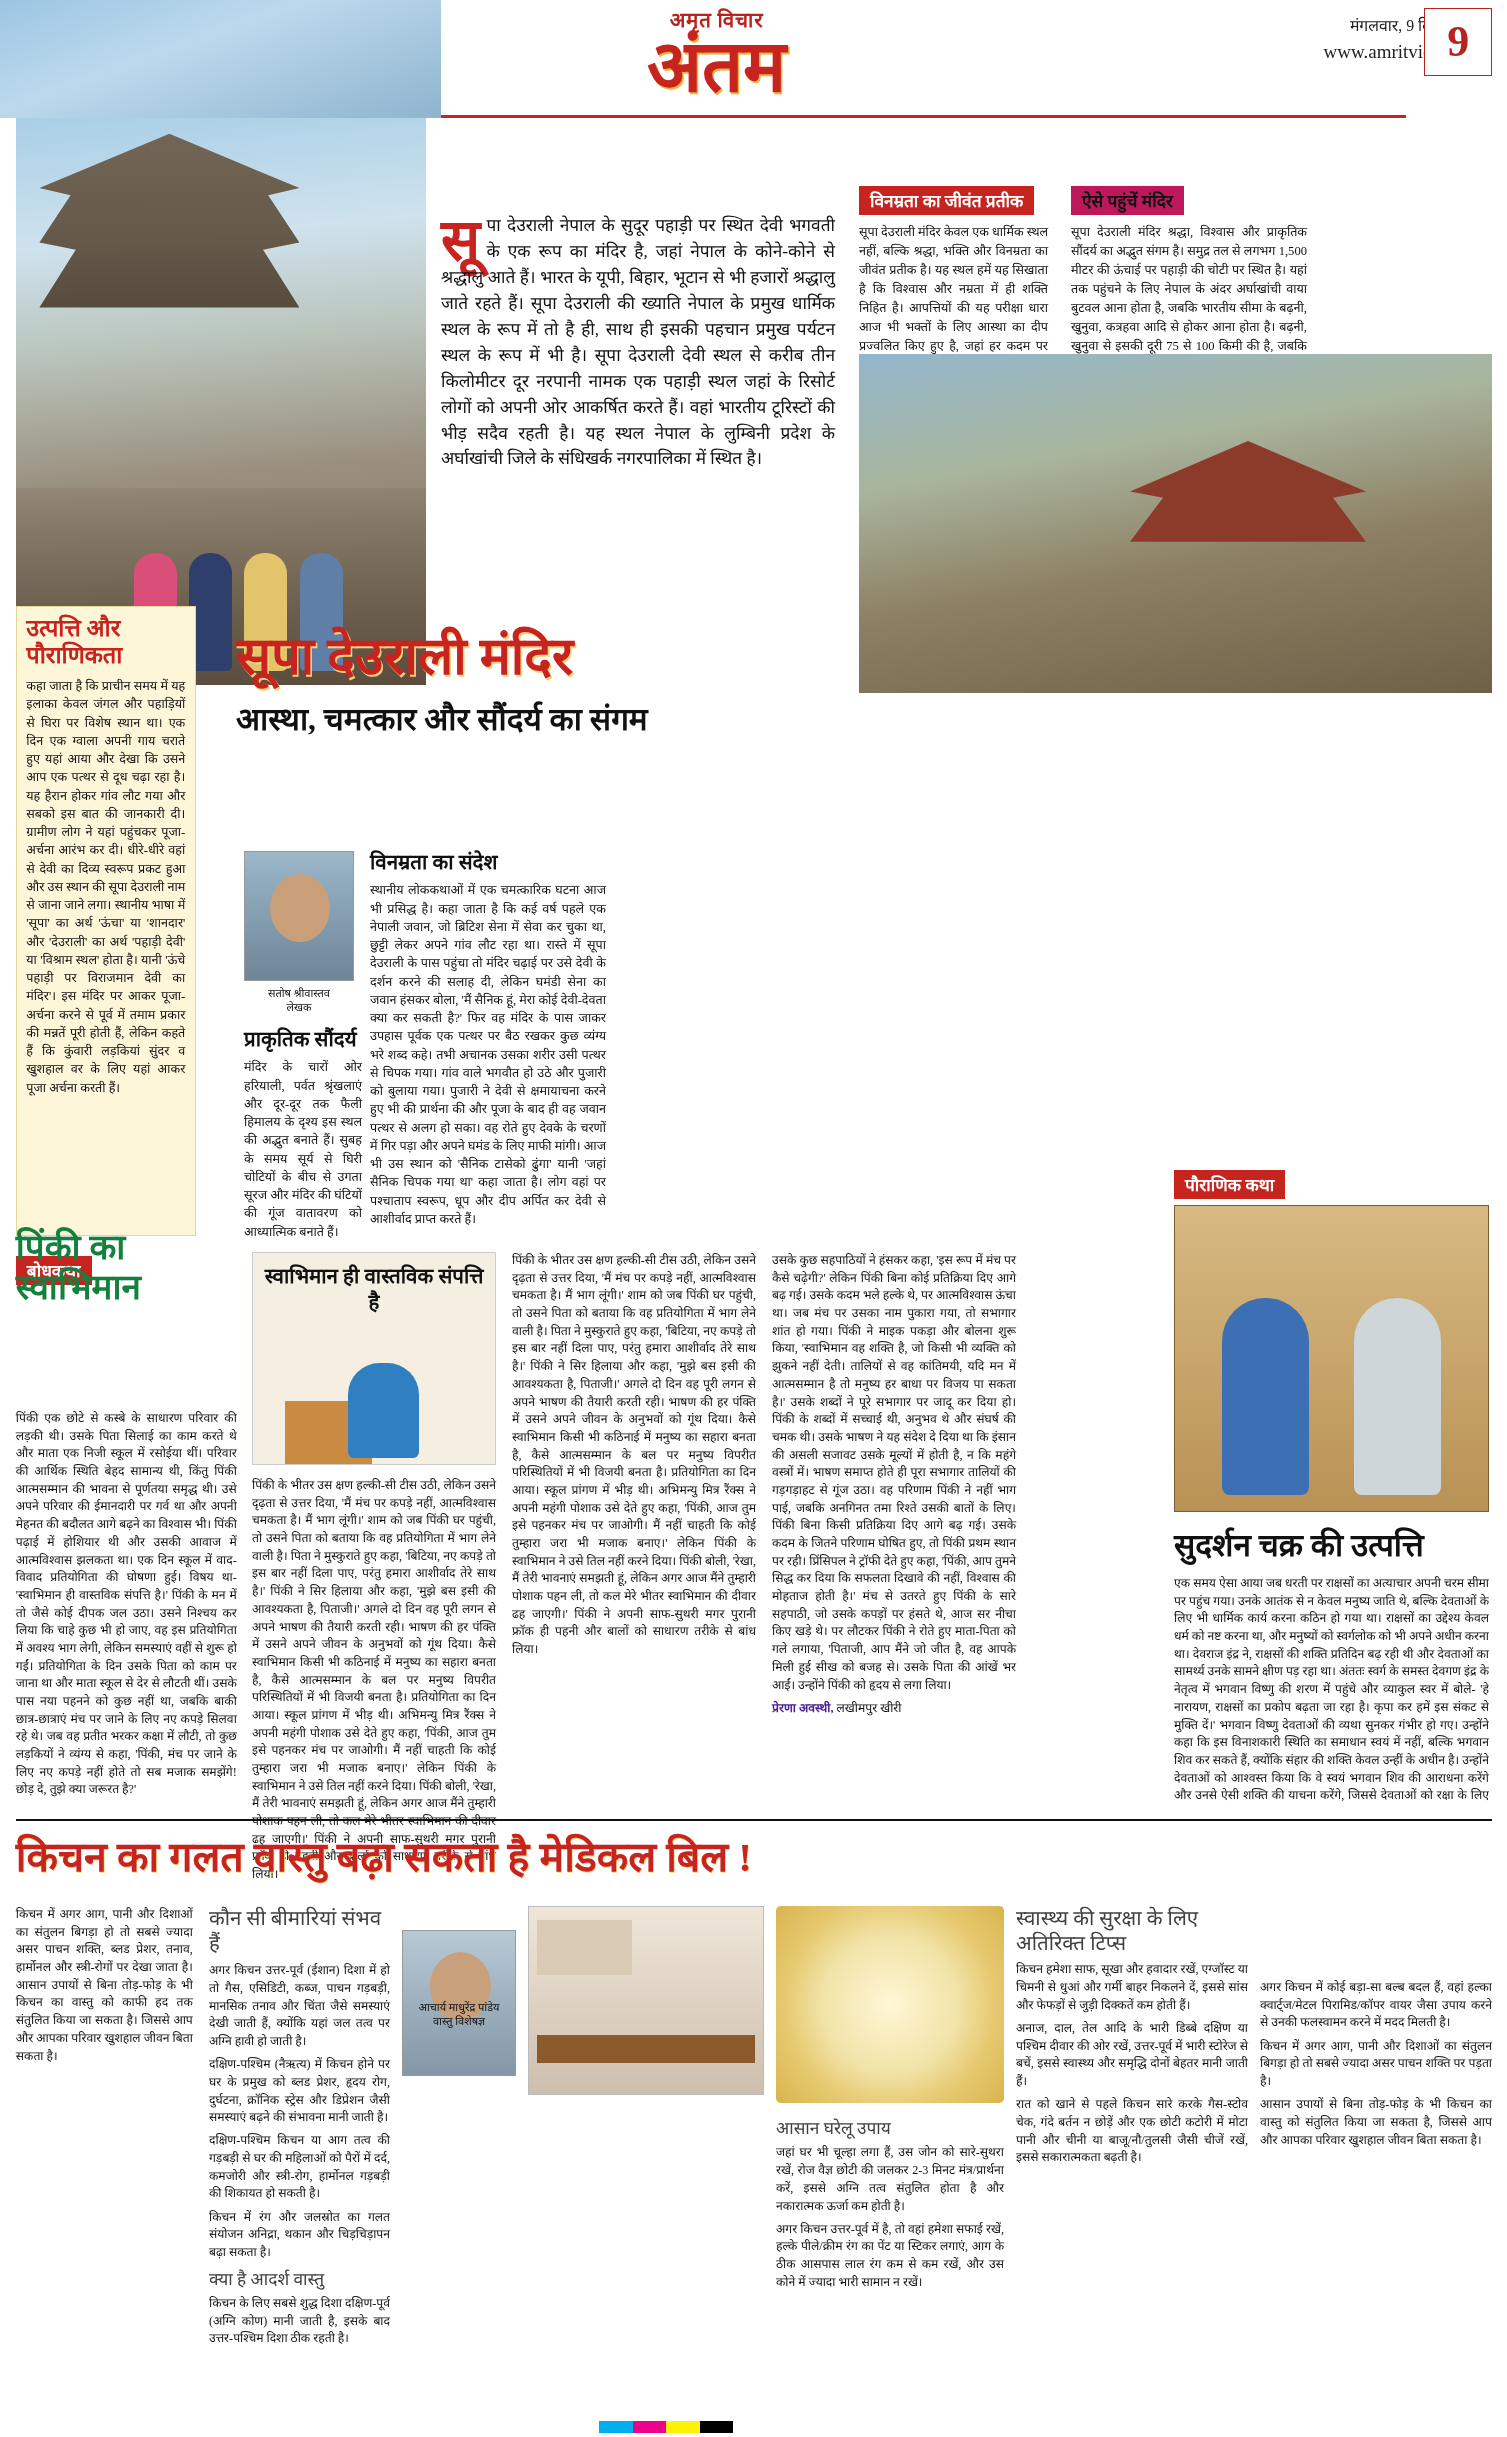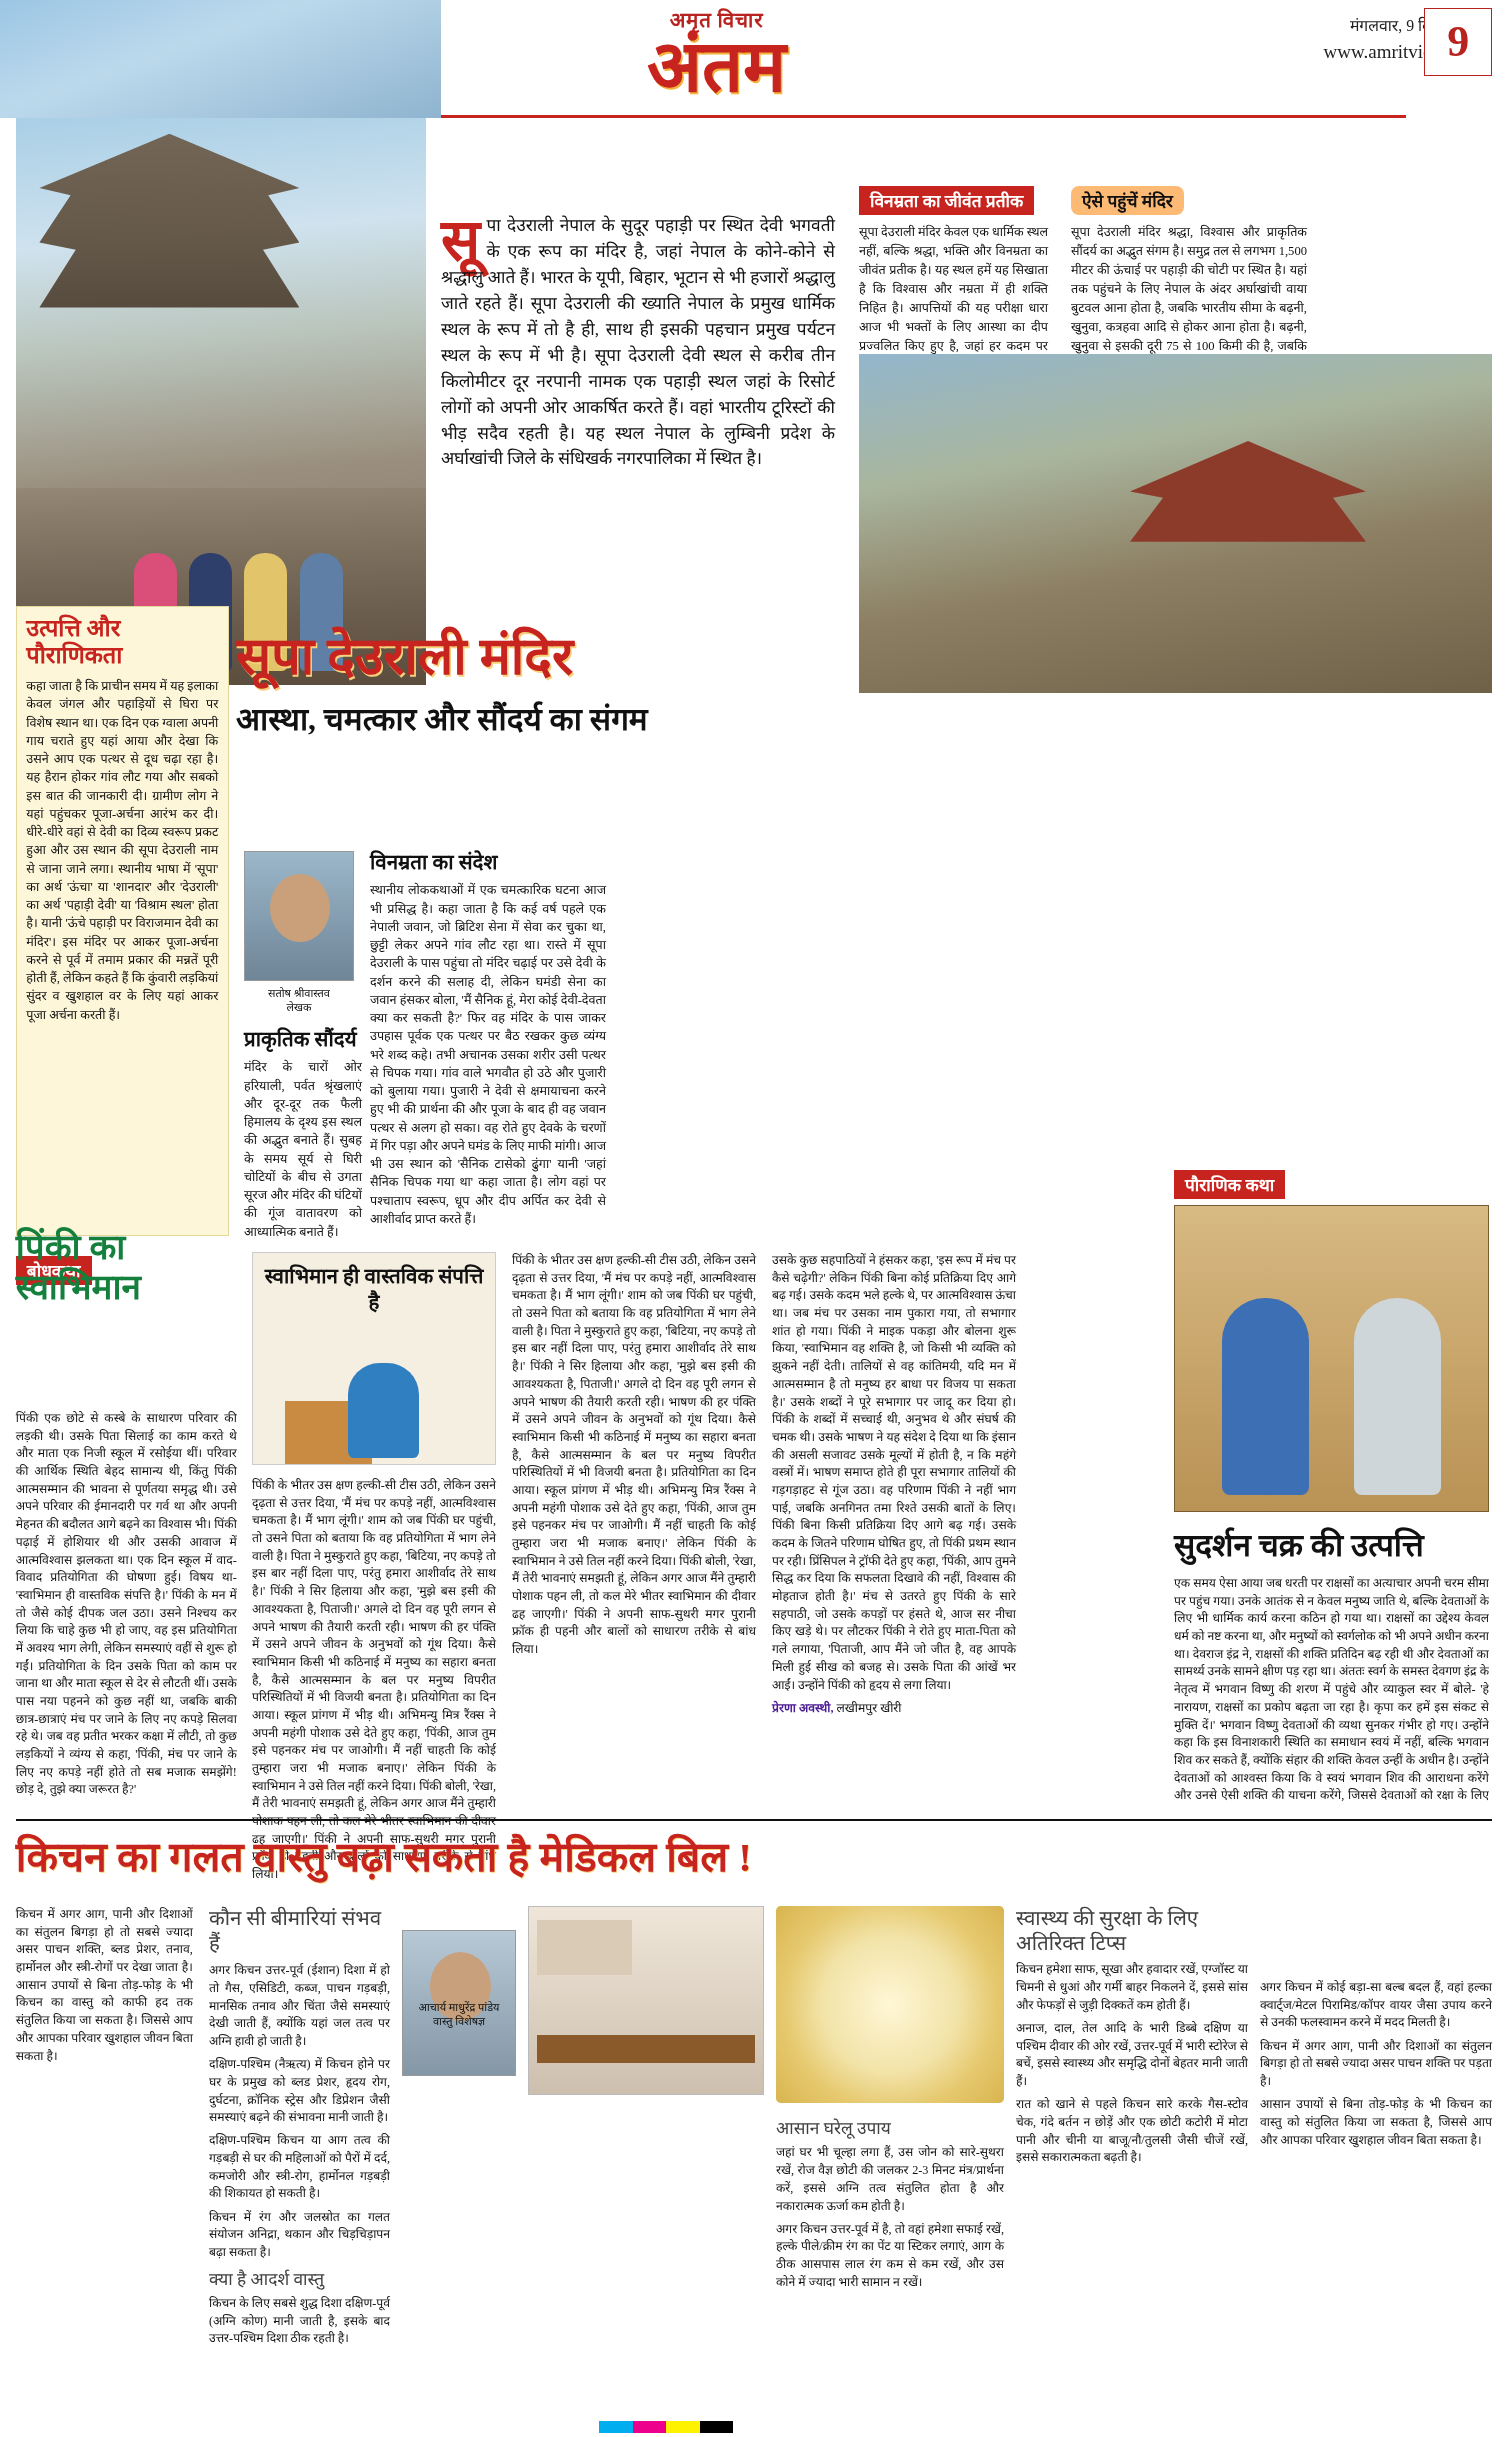--- a/index.html
+++ b/index.html
@@ -36,22 +36,22 @@
     background:#fff;
   }
   .mast-rule { position:absolute; left:441px; right:102px; top:115px; height:3.2px; background:#c8241f; }
 
   
   .redhead {
     background:#c8241f; color:#fff; font-weight:bold; display:inline-block;
     padding:3.2px 11px; font-size:17.3px;
   }
   .yellowhead {
-    background:#fdba74; color:#111; font-weight:bold; display:inline-block;
-    padding:3.2px 11px; font-size:17.3px;border-radius:8px;
+    background:#be185d; color:#111; font-weight:bold; display:inline-block;
+    padding:3.2px 11px; font-size:17.3px;
   }
   .body-text { font-size:13.8px; line-height:1.45; text-align:justify; }
 
   
   .top-section { position:relative; height:551px; }
   .temple-photo-left {
     position:absolute; left:15.8px; top:0px; width:410px; height:567px;
     background:linear-gradient(175deg,#a9cfe6 0%,#cfe2ee 22%,#b9c4bb 40%,#9a8f7e 62%,#7d705f 100%);
   }
   .temple-photo-left .pagoda {
@@ -93,21 +93,21 @@
   
   .title-band { position:absolute; left:236px; top:630px; width:827px; }
   .big-title {
     font-size:52px; font-weight:bold; color:#c8241f; line-height:1.05;
     text-shadow:1.6px 1.6px 0 #f7d27a;
   }
   .sub-title { font-size:31.5px; font-weight:bold; color:#111; margin-top:11px; }
 
   
   .origin-box {
-    position:absolute; left:15.8px; top:606px; width:213px; height:630px;
+    position:absolute; left:15.8px; top:606px; width:180px; height:630px;
     background:#fdf6d8; border:0.8px solid #e4d79a; padding:7.9px 9.5px;
   }
   .origin-title { font-size:23.6px; font-weight:bold; color:#c8241f; line-height:1.15; }
   .origin-box .body-text { margin-top:7.9px; font-size:12.6px; }
 
   
   .author-photo {
     position:absolute; left:244px; top:851px; width:110px; height:130px;
     background:linear-gradient(180deg,#9bb7c9,#6f8598);
     border:0.8px solid #999;

